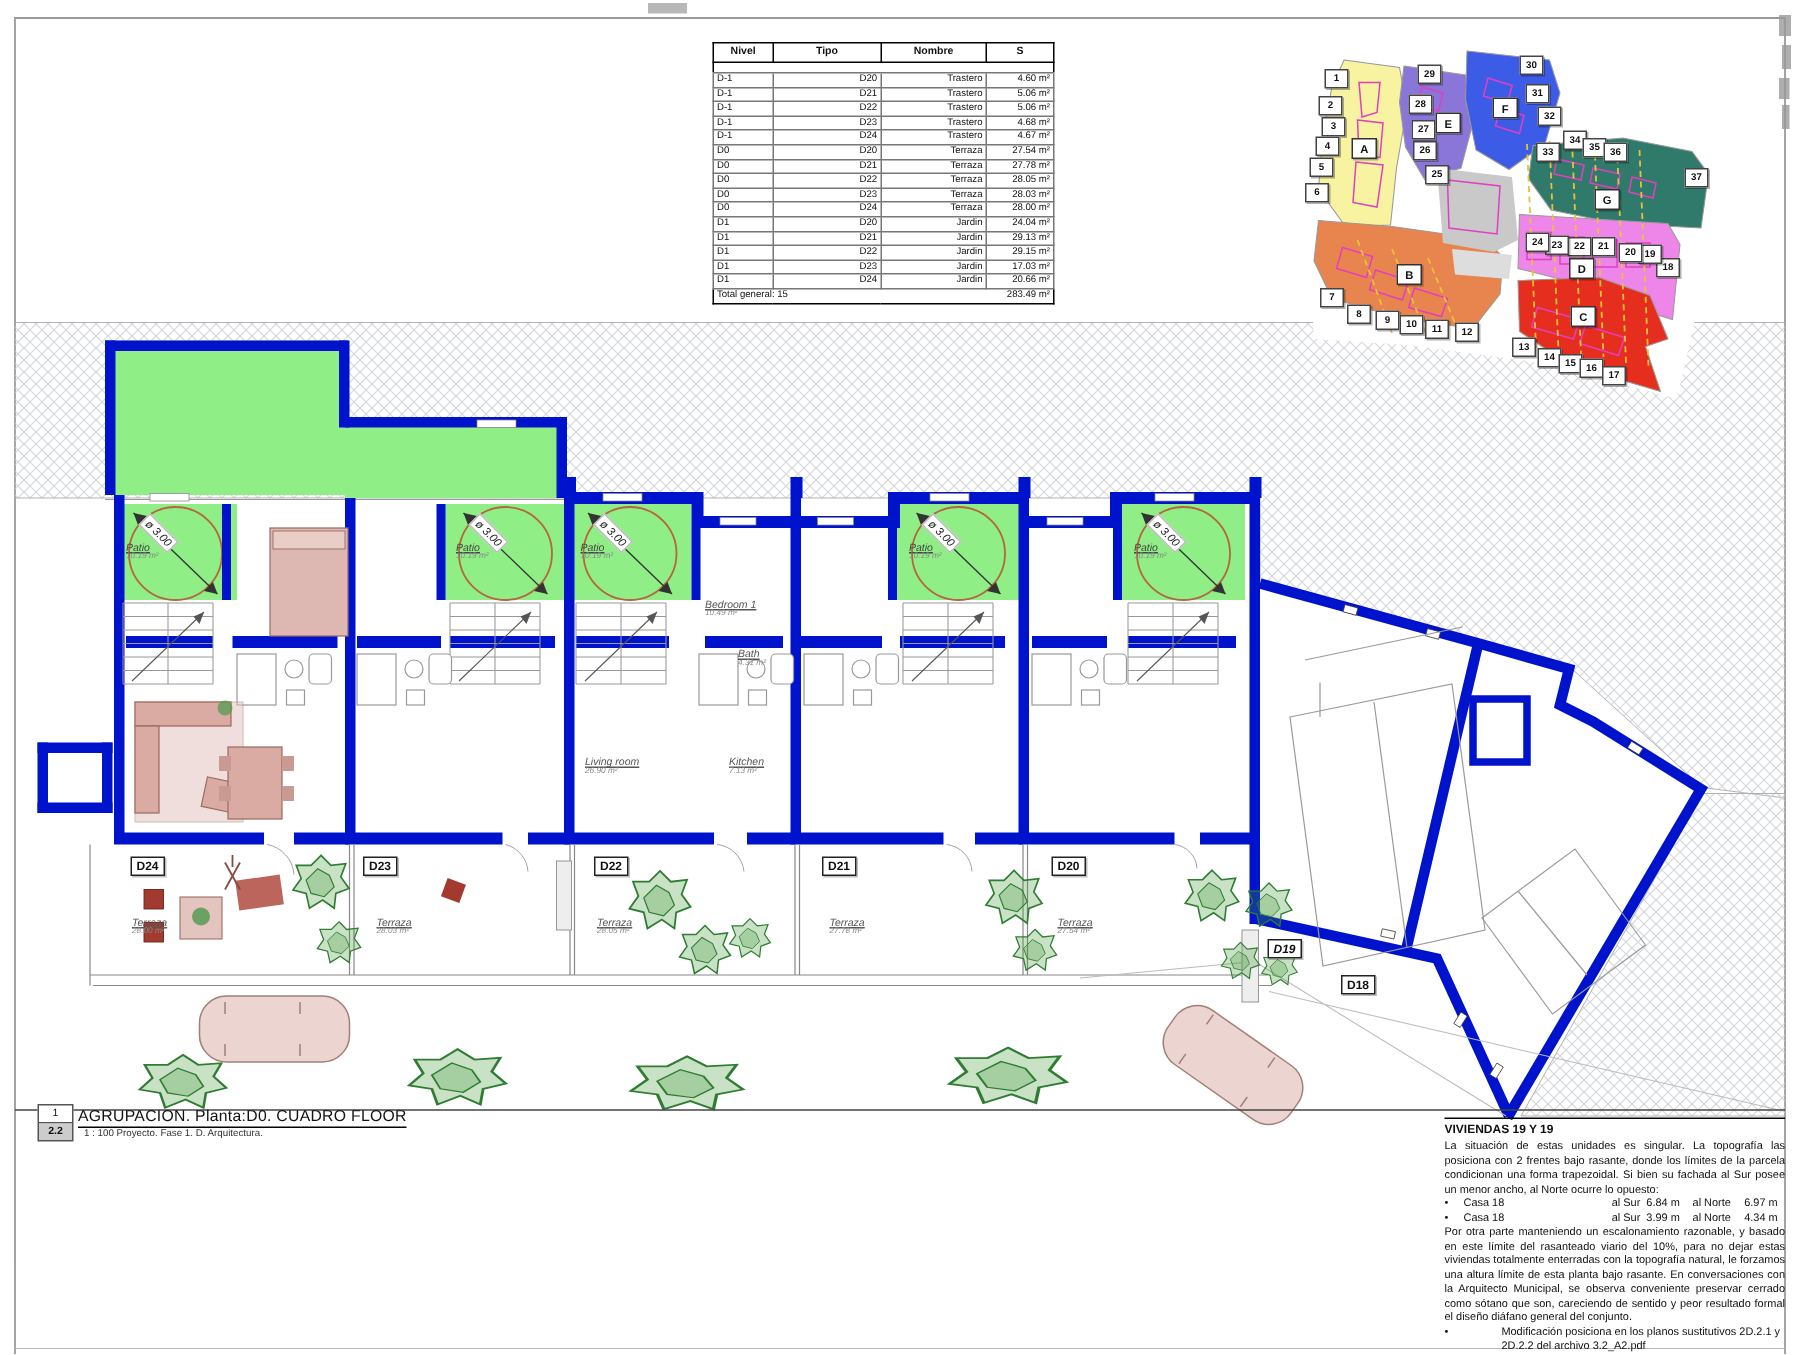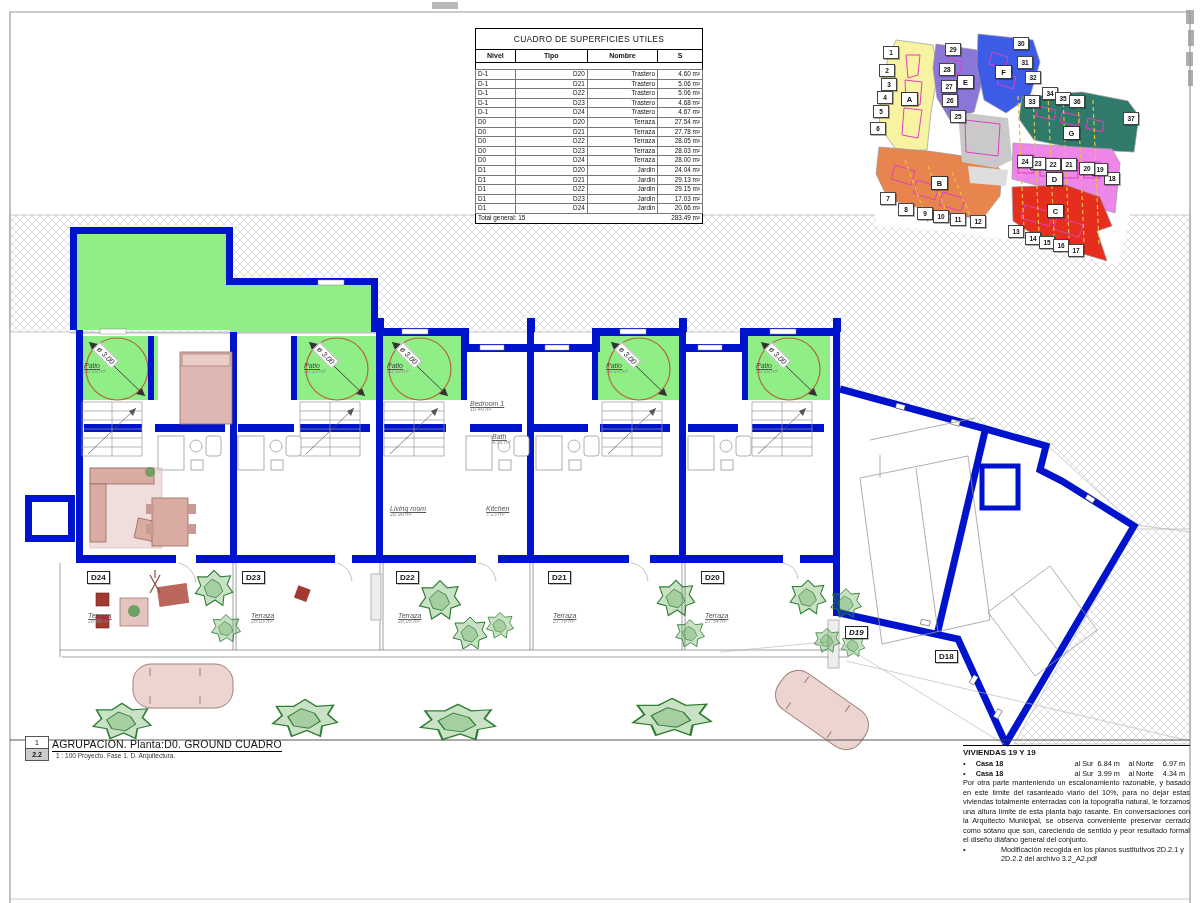--- a/index.html
+++ b/index.html
@@ -50,21 +50,21 @@
   #tblock-idx .r1{height:11px;line-height:11px;border-bottom:1px solid #555;}
   #tblock-idx .r2{height:11px;line-height:11px;background:#ccc;font-weight:bold;}
 
   
   #notes{position:absolute;left:963px;top:745px;width:227px;border-top:1.6px solid #000;
          padding-top:2px;font-size:7.3px;line-height:1.3;color:#111;}
   #notes h3{margin:0 0 1px 0;font-size:8px;font-weight:bold;}
   #notes p{margin:0;text-align:justify;}
   .brow{display:flex;white-space:nowrap;}
   .brow .bu{width:14px;}
-  .brow .nm{width:96px;font-weight:bold;}
+  .brow .nm{width:96px;}
   .brow .sl{width:34px;text-align:right;padding-right:4px;}
   .brow .sv{width:34px;}
   .brow .nl{width:38px;}
   .brow .nv{width:30px;}
 </style>
 </head>
 <body>
 
 <div id="sheet">
 
@@ -322,23 +322,20 @@
     <use href="#tree" transform="translate(458,723) scale(2.2,1.1)"></use>
     <use href="#tree" transform="translate(672,718) scale(2.3,1.15)"></use>
   </g>
 
   <path d="M10,740 H1190" stroke="#444" stroke-width="0.9"></path>
   <path d="M10,899 H1190" stroke="#bbb" stroke-width="0.8"></path>
 </svg>
 
 <table class="tbl">
   <tbody id="tbl-body">
-    <tr class="title-row">
-          <td colspan="4">CUADRO DE SUPERFICIES UTILES</td>
-        </tr>
     <tr class="hdr" id="tbl-hdr">
           <th class="c-nivel">Nivel</th>
           <th class="c-tipo">Tipo</th>
           <th class="c-nombre">Nombre</th>
           <th class="c-s">S</th>
         </tr>
     <tr class="gap">
           <td class="c-nivel"></td>
           <td class="c-tipo"></td>
           <td class="c-nombre"></td>
@@ -458,21 +455,21 @@
   <span class="area">7.13 m²</span>
 </div>
 
 <div id="gen-labels">
       <div class="u-box" style="left: 87px; top: 571px;">D24</div>
       <div class="u-box" style="left: 242px; top: 571px;">D23</div>
       <div class="u-box" style="left: 396px; top: 571px;">D22</div>
       <div class="u-box" style="left: 548px; top: 571px;">D21</div>
       <div class="u-box" style="left: 701px; top: 571px;">D20</div>
       <div class="u-box" style="left: 845px; top: 626px; font-style: italic;">D19</div>
-      <div class="u-box" style="left: 935px; top: 650px;">D18</div>
+      <div class="u-box" style="left: 894px; top: 650px;">D18</div>
       <div class="terr" style="left: 88px; top: 612px;"><span class="nm">Terraza</span><span class="area">28.00 m²</span></div>
       <div class="terr" style="left: 251px; top: 612px;"><span class="nm">Terraza</span><span class="area">28.03 m²</span></div>
       <div class="terr" style="left: 398px; top: 612px;"><span class="nm">Terraza</span><span class="area">28.05 m²</span></div>
       <div class="terr" style="left: 553px; top: 612px;"><span class="nm">Terraza</span><span class="area">27.78 m²</span></div>
       <div class="terr" style="left: 705px; top: 612px;"><span class="nm">Terraza</span><span class="area">27.54 m²</span></div>
       <div class="patio-lbl" style="left: 84px; top: 362px;"><span class="nm">Patio</span><span class="area">10.19 m²</span></div>
       <div class="dia" style="left: 100px; top: 342px;">ø 3.00</div>
       <div class="patio-lbl" style="left: 304px; top: 362px;"><span class="nm">Patio</span><span class="area">10.19 m²</span></div>
       <div class="dia" style="left: 320px; top: 342px;">ø 3.00</div>
       <div class="patio-lbl" style="left: 387px; top: 362px;"><span class="nm">Patio</span><span class="area">10.19 m²</span></div>
@@ -524,25 +521,26 @@
       <div class="letter-box" style="left: 1054px; top: 178px;">D</div>
       <div class="letter-box" style="left: 965px; top: 81px;">E</div>
       <div class="letter-box" style="left: 1003px; top: 71px;">F</div>
       <div class="letter-box" style="left: 1071px; top: 132px;">G</div>
     </div>
 
 <div id="tblock-idx">
   <div class="r1">1</div>
   <div class="r2">2.2</div>
 </div>
-<div id="tblock-title">AGRUPACION. Planta:D0. GROUND CUADRO</div>
+<div id="tblock-title">AGRUPACION. Planta:D0. CUADRO FLOOR</div>
 <div id="tblock-sub">1 : 100 Proyecto. Fase 1. D. Arquitectura.</div>
 
 <div id="notes">
   <h3>VIVIENDAS 19 Y 19</h3>
+  <p>La situación de estas unidades es singular. La topografía las posiciona con 2 frentes bajo rasante, donde los límites de la parcela condicionan una forma trapezoidal. Si bien su fachada al Sur posee un menor ancho, al Norte ocurre lo opuesto:</p>
   <div id="notes-bullets">
         <div class="brow">
           <span class="bu">•</span>
           <span class="nm">Casa 18</span>
           <span class="sl">al Sur</span>
           <span class="sv">6.84 m</span>
           <span class="nl">al Norte</span>
           <span class="nv">6.97 m</span>
         </div>
         <div class="brow">
@@ -550,17 +548,17 @@
           <span class="nm">Casa 18</span>
           <span class="sl">al Sur</span>
           <span class="sv">3.99 m</span>
           <span class="nl">al Norte</span>
           <span class="nv">4.34 m</span>
         </div>
       </div>
   <p>Por otra parte manteniendo un escalonamiento razonable, y basado en este límite del rasanteado viario del 10%, para no dejar estas viviendas totalmente enterradas con la topografía natural, le forzamos una altura límite de esta planta bajo rasante. En conversaciones con la Arquitecto Municipal, se observa conveniente preservar cerrado como sótano que son, careciendo de sentido y peor resultado formal el diseño diáfano general del conjunto.</p>
   <div class="brow">
     <span class="bu">•</span>
-    <span style="padding-left:24px;white-space:normal;width:190px">Modificación recogida en los planos sustitutivos 2D.2.1 y 2D.2.2 del archivo 3.2_A2.pdf</span>
+    <span style="padding-left:24px;white-space:normal;width:190px">Modificación posiciona en los planos sustitutivos 2D.2.1 y 2D.2.2 del archivo 3.2_A2.pdf</span>
   </div>
 </div>
 
 </div>
 
 </body></html>

